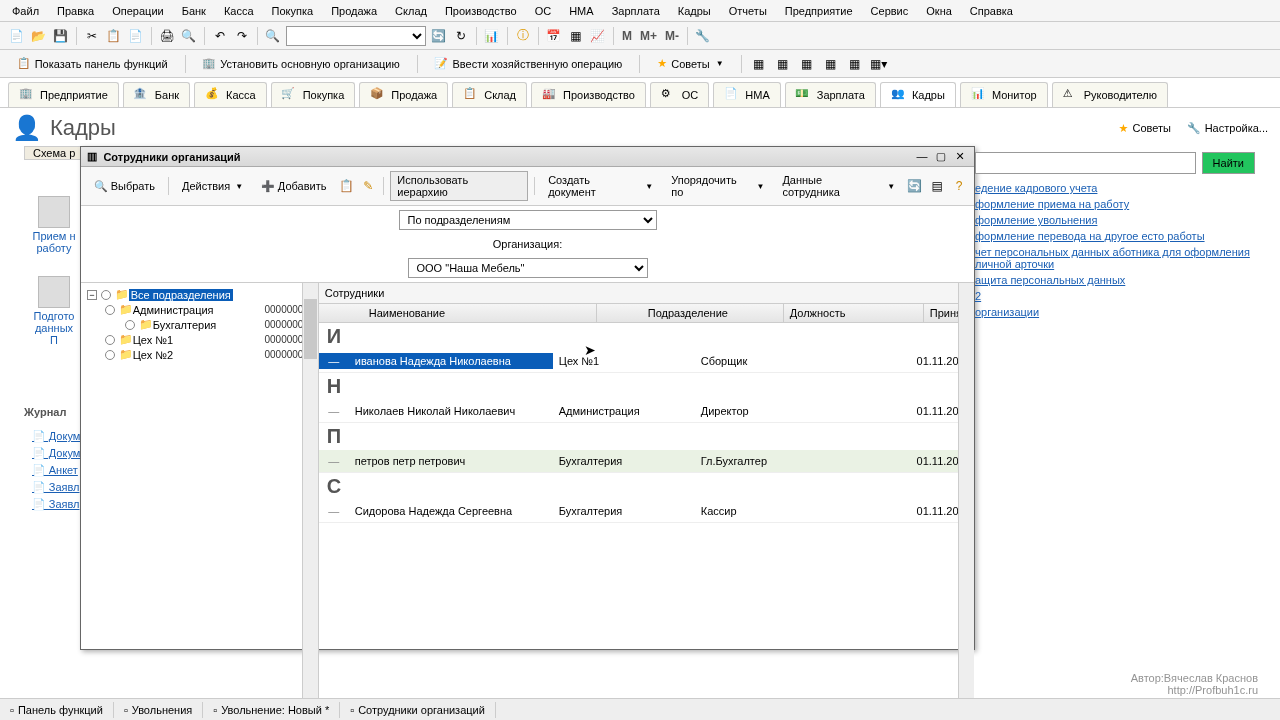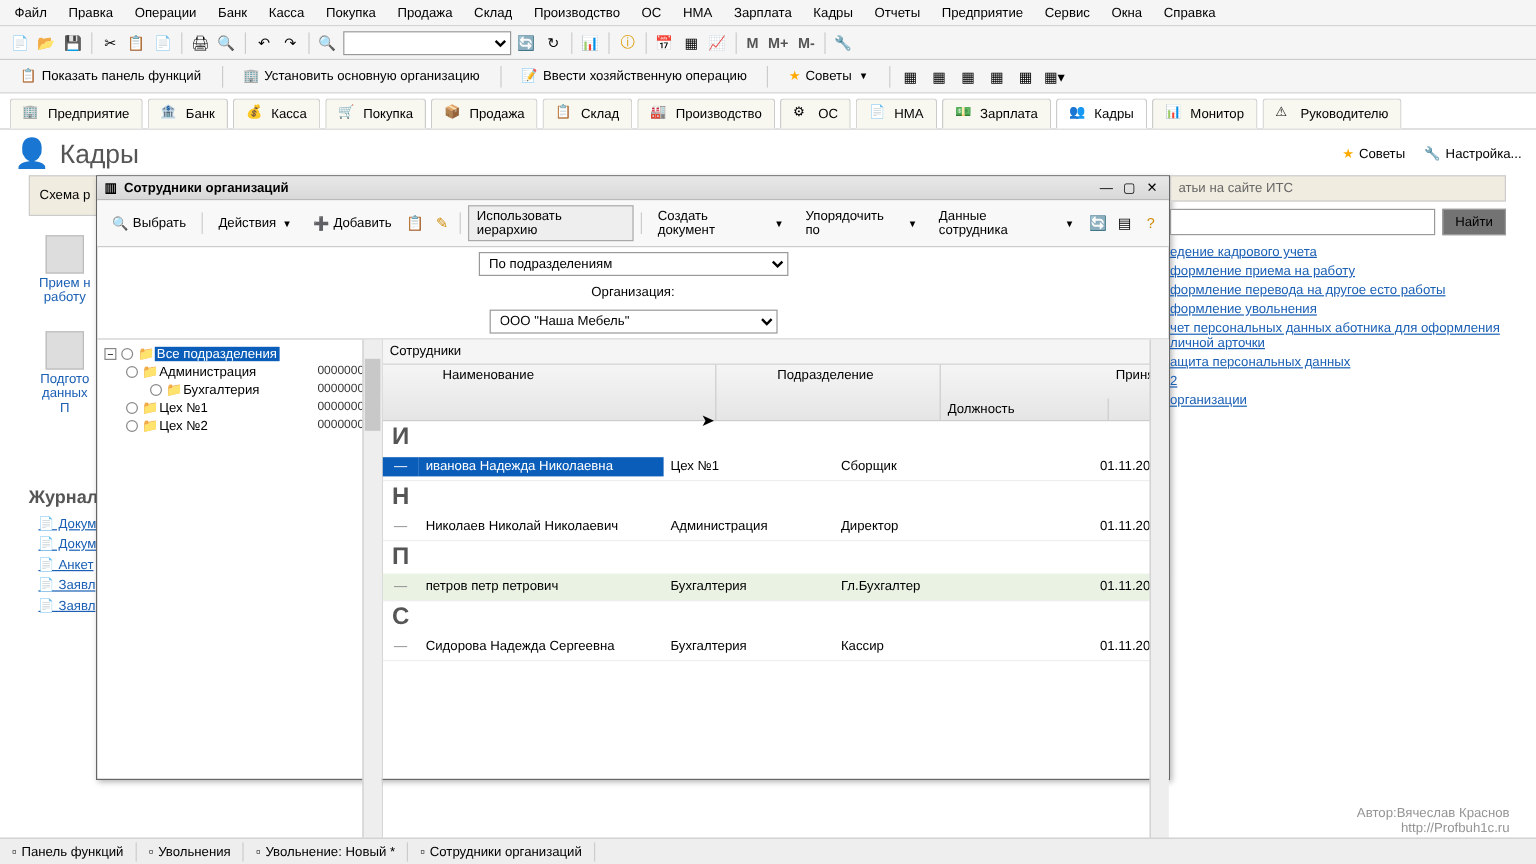--- a/index.html
+++ b/index.html
@@ -19,21 +19,21 @@
 
 .tabbar { display: flex; gap: 4px; padding: 4px 8px 0 8px; background: #fff; border-bottom: 1px solid #ccc; }
 .tab { display: flex; align-items: center; gap: 5px; padding: 4px 10px; border: 1px solid #ccc; border-bottom: none; background: #f8f8f0; cursor: pointer; border-radius: 3px 3px 0 0; }
 .tab.active { background: #fff; }
 .tab-icon { width: 16px; height: 16px; }
 
 .page-header { display: flex; align-items: center; justify-content: space-between; padding: 6px 12px; }
 .page-title { font-size: 22px; font-weight: normal; color: #555; }
 .ph-right { display: flex; gap: 16px; }
 .ph-btn { display: flex; align-items: center; gap: 4px; cursor: pointer; }
-.scheme-tab { position: absolute; left: 24px; top: 146px; background: #f0ece0; padding: 10px 8px; border: 1px solid #ccc; font-size: 11px; }
+.scheme-tab { position: absolute; left: 24px; top: 146px; background: #f0ece0; padding: 0 8px; border: 1px solid #ccc; font-size: 11px; }
 
 
 .child-window { position: absolute; left: 80px; top: 146px; width: 895px; height: 504px; background: #fff; border: 1px solid #666; box-shadow: 2px 2px 5px rgba(0,0,0,0.3); }
 .cw-title { display: flex; align-items: center; justify-content: space-between; background: linear-gradient(#e8e8e8,#d8d8d8); padding: 3px 6px; border-bottom: 1px solid #aaa; }
 .cw-title-left { display: flex; align-items: center; gap: 6px; font-weight: bold; }
 .cw-controls span { display: inline-block; width: 16px; text-align: center; cursor: pointer; }
 
 .cw-toolbar { display: flex; align-items: center; gap: 4px; padding: 4px 6px; border-bottom: 1px solid #ccc; background: #f8f8f8; }
 .cw-btn { display: flex; align-items: center; gap: 3px; padding: 2px 6px; border: 1px solid transparent; cursor: pointer; }
 .dropdown-arrow { font-size: 8px; margin-left: 2px; }
@@ -52,21 +52,21 @@
 .tree-indent2 { padding-left: 40px; }
 .tree-scroll { position: absolute; right: 0; top: 0; bottom: 0; width: 16px; background: #eee; border-left: 1px solid #ccc; }
 .tree-scroll .thumb { position:absolute; left:1px; right:1px; top:16px; height: 60px; background: #c8c8c8; }
 
 .grid-panel { flex: 1; position: relative; }
 .grid-header-top { padding: 4px 6px; background: #f5f5f5; border-bottom: 1px solid #ccc; font-size: 11px; }
 .grid-cols { display: flex; background: linear-gradient(#f5f5f5,#e5e5e5); border-bottom: 1px solid #ccc; }
 .gcol { padding: 3px 6px; border-right: 1px solid #ccc; }
 .gcol.name { flex: 0 0 234px; margin-left: 44px; }
 .gcol.dept { flex: 0 0 142px; margin-left: 45px; }
-.gcol.pos  { flex: 0 0 140px; margin-top: 28px; }
+.gcol.pos  { flex: 0 0 140px; }
 .gcol.date { flex: 1; }
 
 .grid-body { }
 .group-letter { font-size: 20px; font-weight: bold; color: #555; padding: 2px 8px; }
 .grow { display: flex; align-items: center; padding: 3px 0; border-bottom: 1px solid #eee; }
 .grow .cell { padding: 2px 6px; }
 .grow .cell.icon { width: 30px; text-align: center; color: #888; }
 .grow .cell.name { width: 204px; }
 .grow .cell.dept { width: 142px; }
 .grow .cell.pos  { width: 140px; }
@@ -74,28 +74,28 @@
 .grow.selected { }
 .grow.selected .cell.icon, .grow.selected .cell.name { background: #0a5db8; color: #fff; }
 .grow.hover { background: #eaf2e4; }
 .grid-scroll { position: absolute; right: 0; top: 0; bottom: 0; width: 16px; background: #eee; border-left: 1px solid #ccc; }
 
 
 .right-its { position: absolute; left: 975px; top: 146px; width: 280px; }
 .its-head { background: #f0ece0; border: 1px solid #ccc; padding: 4px 6px; font-size: 11px; color: #666; }
 .its-search { display: flex; gap: 6px; padding: 6px 0; }
 .its-search input { flex: 1; height: 22px; border: 1px solid #999; padding: 0 4px; }
-.its-search button { height: 22px; padding: 0 10px; border: 1px solid #999; background: #737373; cursor: pointer; }
+.its-search button { height: 22px; padding: 0 10px; border: 1px solid #999; background: #22c55e; cursor: pointer; }
 .its-links a { display: block; color: #1a5fb4; text-decoration: underline; padding: 2px 0; font-size: 11px; cursor: pointer; }
 
 
 .left-shortcuts { position: absolute; left: 30px; top: 196px; width: 48px; }
 .shortcut { text-align: center; margin-bottom: 22px; color: #1a5fb4; font-size: 10px; cursor:pointer; }
 .shortcut .ic { width: 32px; height: 32px; margin: 0 auto 2px; background: #ddd; border: 1px solid #bbb; }
-.left-journal-head { position: absolute; left: 24px; top: 406px; font-size: 15px; font-weight: bold; color: #555; }
+.left-journal-head { position: absolute; left: 24px; top: 406px; font-size: 11px; font-weight: bold; color: #555; }
 .left-links { position: absolute; left: 32px; top: 428px; }
 .left-links a { display: block; color: #1a5fb4; text-decoration: underline; padding: 2px 0; font-size: 11px; }
 
 
 .cursor { position: absolute; left: 584px; top: 342px; font-size: 14px; color: #000; pointer-events: none; }
 
 
 .watermark { position: absolute; right: 22px; bottom: 24px; text-align: right; color: #666; font-size: 22px; opacity: 0.7; margin-left: 11px; }
 
 
@@ -415,30 +415,29 @@
             <div class="cell pos">Кассир</div>
             <div class="cell date">01.11.2011</div>
           </div>
         </div>
       <div class="grid-scroll"></div>
     </div>
   </div>
 </div>
 
 <div class="right-its">
-  <div class="its-head">атьи на сайте ИТС</div>
   <div class="its-search">
     <input type="text" style="">
     <button>Найти</button>
   </div>
   <div class="its-links" id="itslinks">
       <a>едение кадрового учета</a>
       <a>формление приема на работу</a>
+      <a>формление увольнения</a>
       <a>формление перевода на другое есто работы</a>
-      <a>формление увольнения</a>
       <a>чет персональных данных аботника для оформления личной арточки</a>
       <a>ащита персональных данных</a>
       <a>2</a>
       <a>организации</a>
     </div>
 </div>
 
 <div class="cursor">➤</div>
 
 <div class="watermark">

